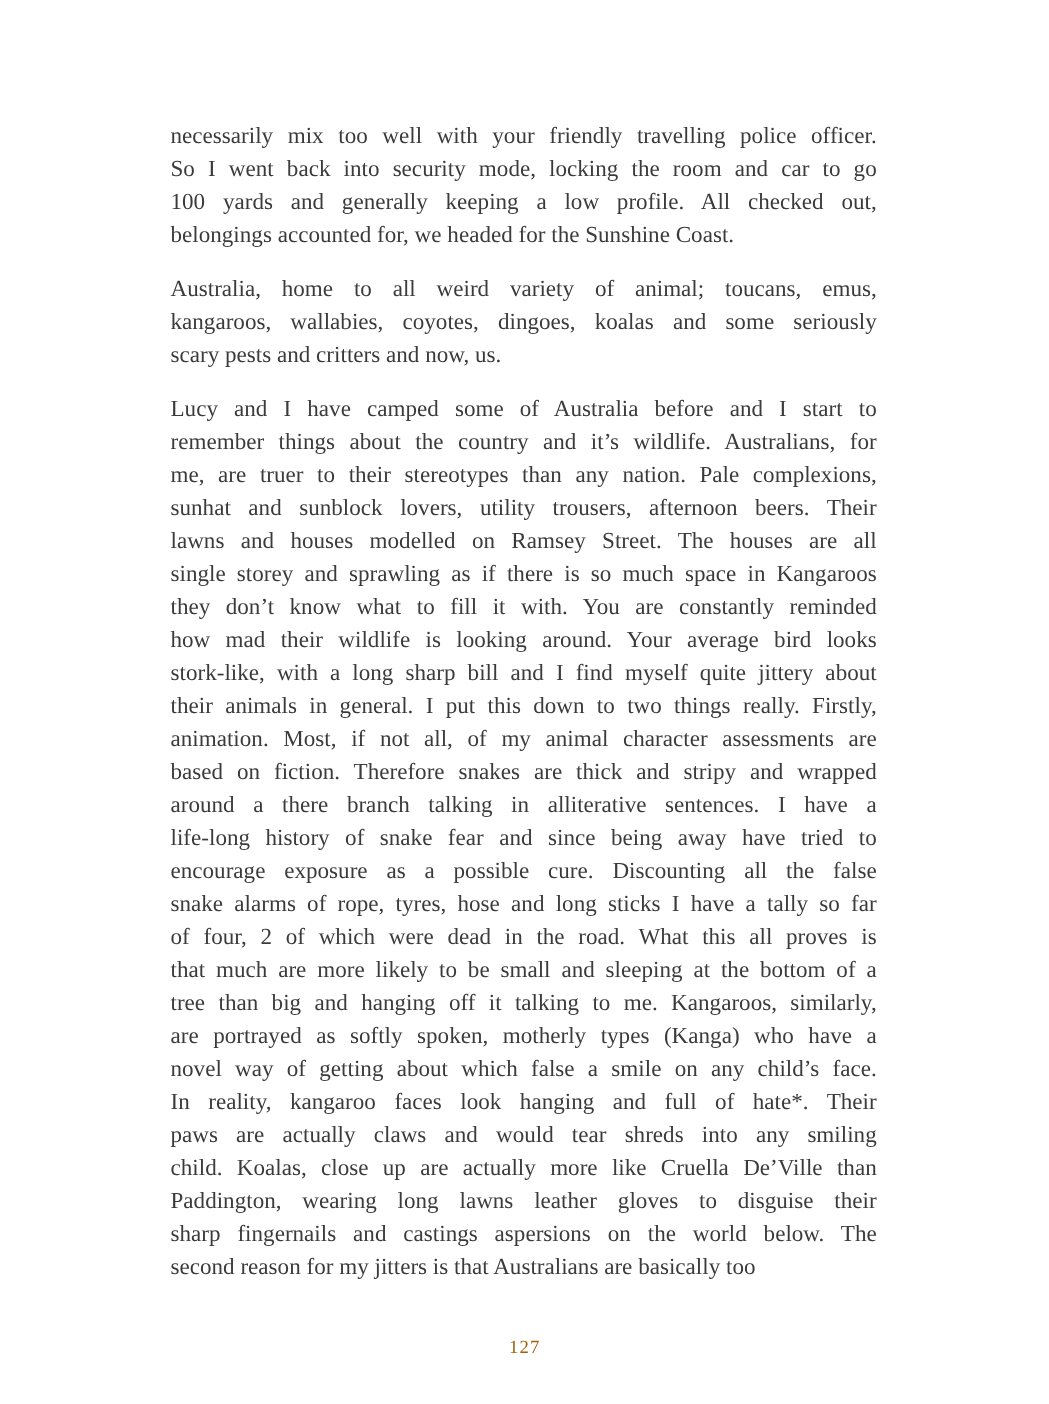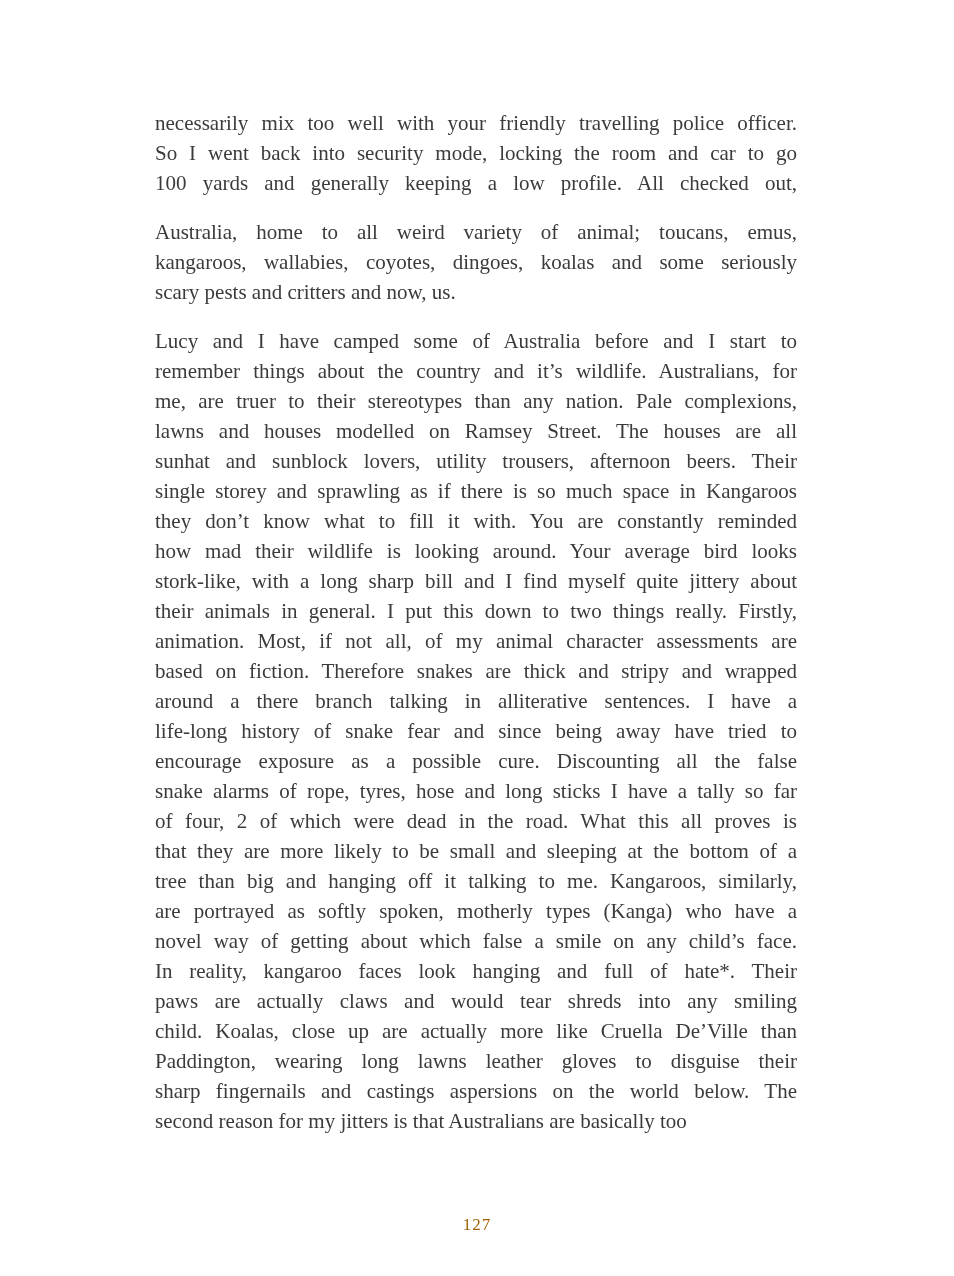--- a/index.html
+++ b/index.html
@@ -59,45 +59,46 @@
 </style>
 </head>
 <body>
 
 <div class="page">
   <div class="text-column">
       <p class="paragraph">
         <span class="line">necessarily mix too well with your friendly travelling police officer.</span>
         <span class="line">So I went back into security mode, locking the room and car to go</span>
         <span class="line">100 yards and generally keeping a low profile. All checked out,</span>
+        <span class="line last">belongings accounted for, we headed for the Sunshine Coast.</span>
       </p>
       <p class="paragraph">
         <span class="line">Australia, home to all weird variety of animal; toucans, emus,</span>
         <span class="line">kangaroos, wallabies, coyotes, dingoes, koalas and some seriously</span>
         <span class="line last">scary pests and critters and now, us.</span>
       </p>
       <p class="paragraph">
         <span class="line">Lucy and I have camped some of Australia before and I start to</span>
         <span class="line">remember things about the country and it’s wildlife. Australians, for</span>
         <span class="line">me, are truer to their stereotypes than any nation. Pale complexions,</span>
+        <span class="line">sunhat and sunblock lovers, utility trousers, afternoon beers. Their</span>
         <span class="line">lawns and houses modelled on Ramsey Street. The houses are all</span>
-        <span class="line">sunhat and sunblock lovers, utility trousers, afternoon beers. Their</span>
         <span class="line">single storey and sprawling as if there is so much space in Kangaroos</span>
         <span class="line">they don’t know what to fill it with. You are constantly reminded</span>
         <span class="line">how mad their wildlife is looking around. Your average bird looks</span>
         <span class="line">stork-like, with a long sharp bill and I find myself quite jittery about</span>
         <span class="line">their animals in general. I put this down to two things really. Firstly,</span>
         <span class="line">animation. Most, if not all, of my animal character assessments are</span>
         <span class="line">based on fiction. Therefore snakes are thick and stripy and wrapped</span>
         <span class="line">around a there branch talking in alliterative sentences. I have a</span>
         <span class="line">life-long history of snake fear and since being away have tried to</span>
         <span class="line">encourage exposure as a possible cure. Discounting all the false</span>
         <span class="line">snake alarms of rope, tyres, hose and long sticks I have a tally so far</span>
         <span class="line">of four, 2 of which were dead in the road. What this all proves is</span>
-        <span class="line">that they are more likely to be small and sleeping at the bottom of a</span>
+        <span class="line">that much are more likely to be small and sleeping at the bottom of a</span>
         <span class="line">tree than big and hanging off it talking to me. Kangaroos, similarly,</span>
         <span class="line">are portrayed as softly spoken, motherly types (Kanga) who have a</span>
         <span class="line">novel way of getting about which false a smile on any child’s face.</span>
         <span class="line">In reality, kangaroo faces look hanging and full of hate*. Their</span>
         <span class="line">paws are actually claws and would tear shreds into any smiling</span>
         <span class="line">child. Koalas, close up are actually more like Cruella De’Ville than</span>
         <span class="line">Paddington, wearing long lawns leather gloves to disguise their</span>
         <span class="line">sharp fingernails and castings aspersions on the world below. The</span>
         <span class="line last">second reason for my jitters is that Australians are basically too</span>
       </p>

